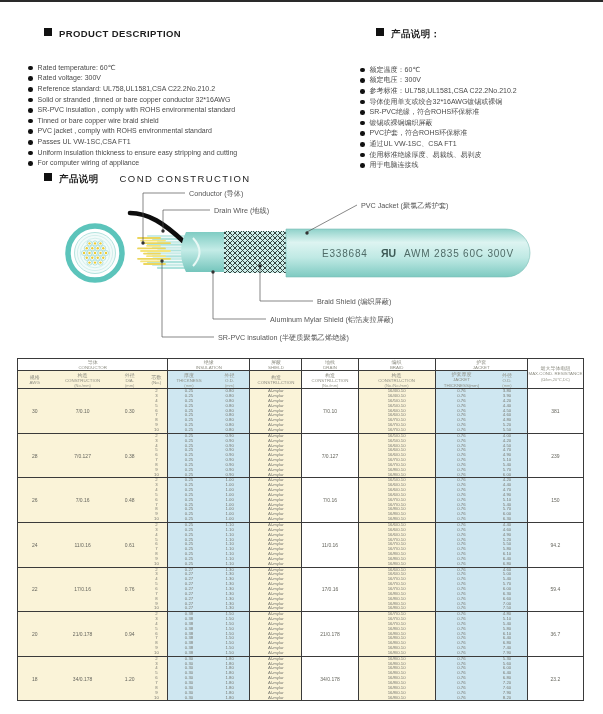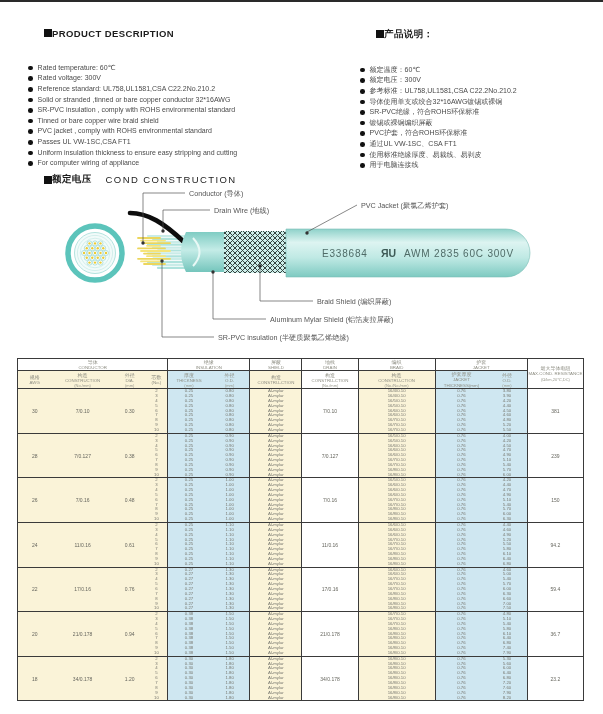--- a/index.html
+++ b/index.html
@@ -1,21 +1,21 @@
 <!DOCTYPE html>
 <html><head>
 <meta charset="utf-8">
 <style>
   html,body{margin:0;padding:0;background:#fff;}
   .page{position:relative;width:603px;height:714px;background:#fff;overflow:hidden;
         font-family:"Liberation Sans","DejaVu Sans",sans-serif;}
   .topbar{position:absolute;top:0;left:0;width:603px;height:2px;background:#2a2a2a;}
 
   
-  .sec-h{display:flex;align-items:center;font-size:9.5px;font-weight:bold;
+  .sec-h{display:flex;gap:7px;font-size:9.5px;font-weight:bold;
          color:#1d1d1d;letter-spacing:.4px;white-space:nowrap;padding-left:16px;}
   .sq{width:8px;height:8px;background:#111;flex:none;}
 
   
   .desc{position:absolute;}
   .desc-en{left:28px;top:20px;width:310px;}
   .desc-cn{left:360px;top:20px;width:248px;}
   .desc ul{list-style:none;margin:24px 0 0 0;padding:0;}
   .desc li{display:flex;align-items:flex-start;gap:5px;font-size:7px;line-height:10.6px;
            color:#4a4a4a;white-space:nowrap;}
@@ -147,21 +147,21 @@
         </li>
         <li>
           <span class="blt"></span>
           <span>用于电脑连接线</span>
         </li>
       </ul>
   </section>
 
   <div class="sec-h construction-header">
     <span class="sq"></span>
-    <span>额定电压</span>
+    <span>产品说明</span>
     <span class="en">COND CONSTRUCTION</span>
   </div>
 
   <svg class="diagram" id="diagram" width="603" height="190" viewBox="0 0 603 190">
     <defs>
       <linearGradient id="jgrad" x1="0" y1="0" x2="0" y2="1">
         <stop offset="0" stop-color="#8fd2ca"></stop>
         <stop offset="0.28" stop-color="#ddf4f1"></stop>
         <stop offset="0.6" stop-color="#bfe9e4"></stop>
         <stop offset="1" stop-color="#7ecac1"></stop>

